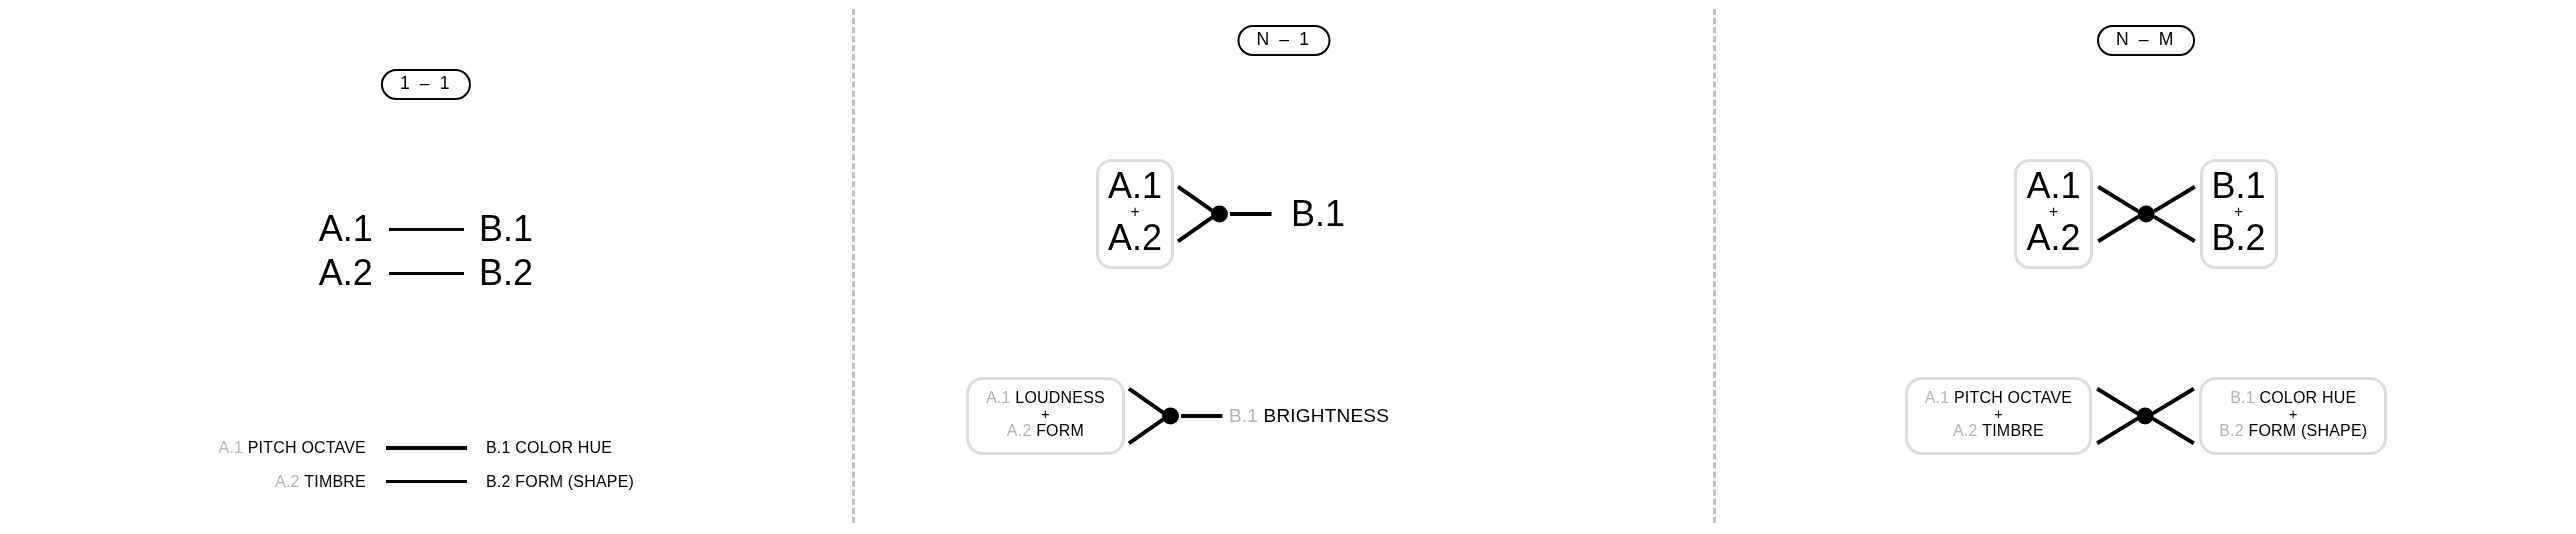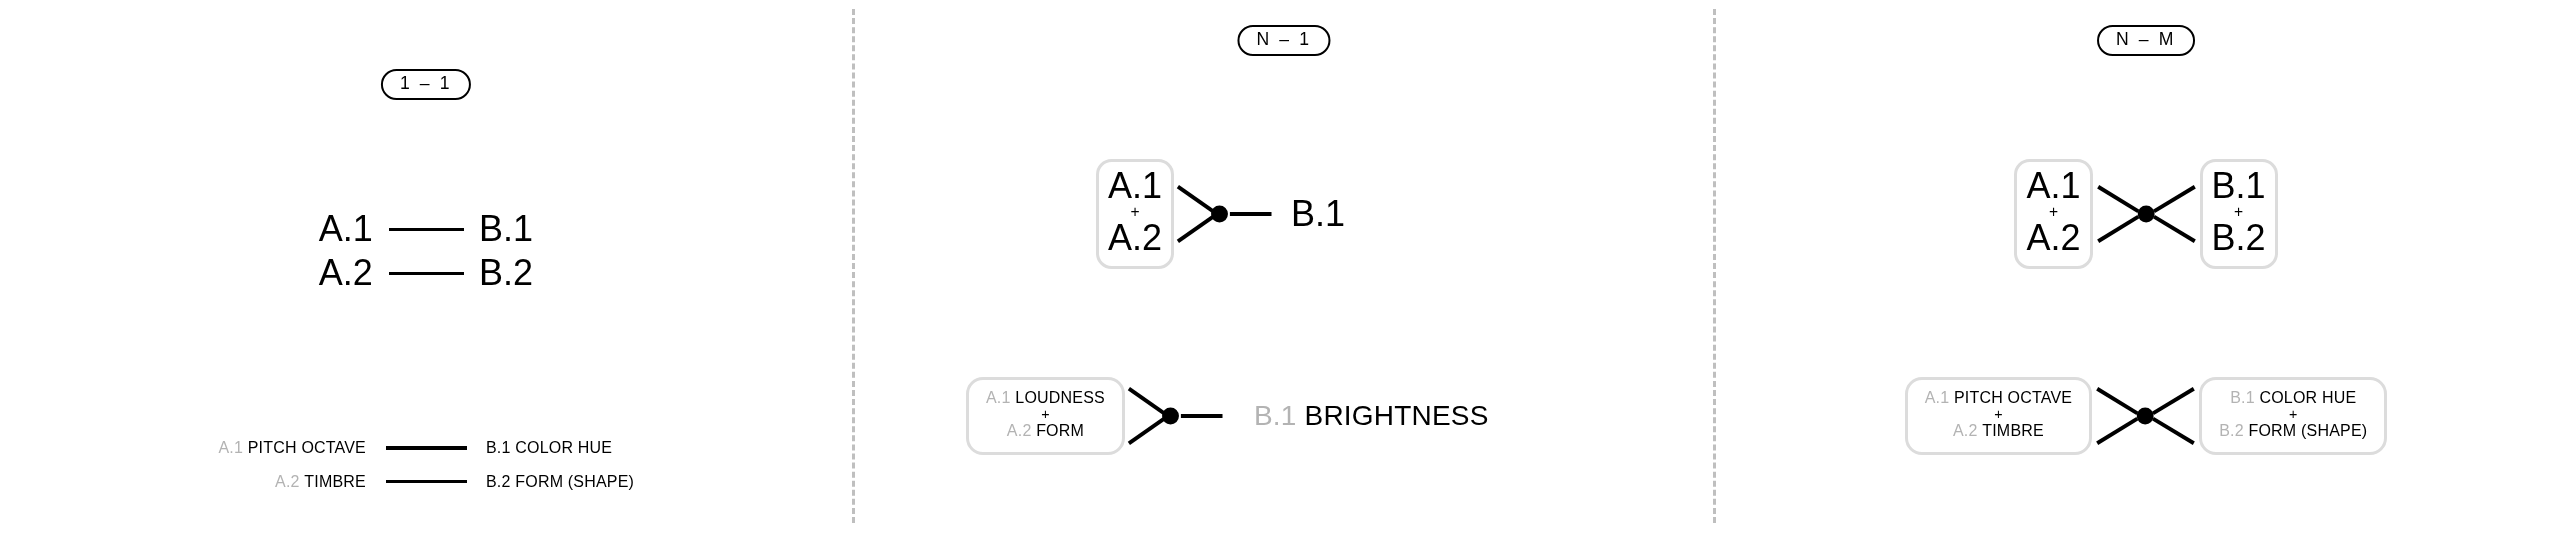--- a/index.html
+++ b/index.html
@@ -102,21 +102,21 @@
 
   
   #m-abstract { top: 159px; left: 0; width: 858px; justify-content: flex-start; padding-left: 241px; gap: 0; }
   #m-concrete { top: 377px; left: 10px; width: 858px; justify-content: flex-start; padding-left: 101px; gap: 0; }
 
   
   #r-abstract { top: 159px; left: 0; width: 860px; justify-content: center; gap: 0; }
   #r-concrete { top: 377px; left: 0; width: 860px; justify-content: center; gap: 0; }
 
   .tail-label-abs { font-size: 36px; color:#000; margin-left: 13px; }
-  .tail-label-cnc { font-size: 28px; margin-left: 25px; letter-spacing: 0.2px; }
+  .tail-label-cnc { font-size: 19px; margin-left: 0; letter-spacing: 0.2px; }
 </style>
 </head>
 <body>
 
 <div class="stage">
 
   <div class="divider" id="divider-1"></div>
   <div class="divider" id="divider-2"></div>
 
   <div class="panel" id="panel-1-1">

